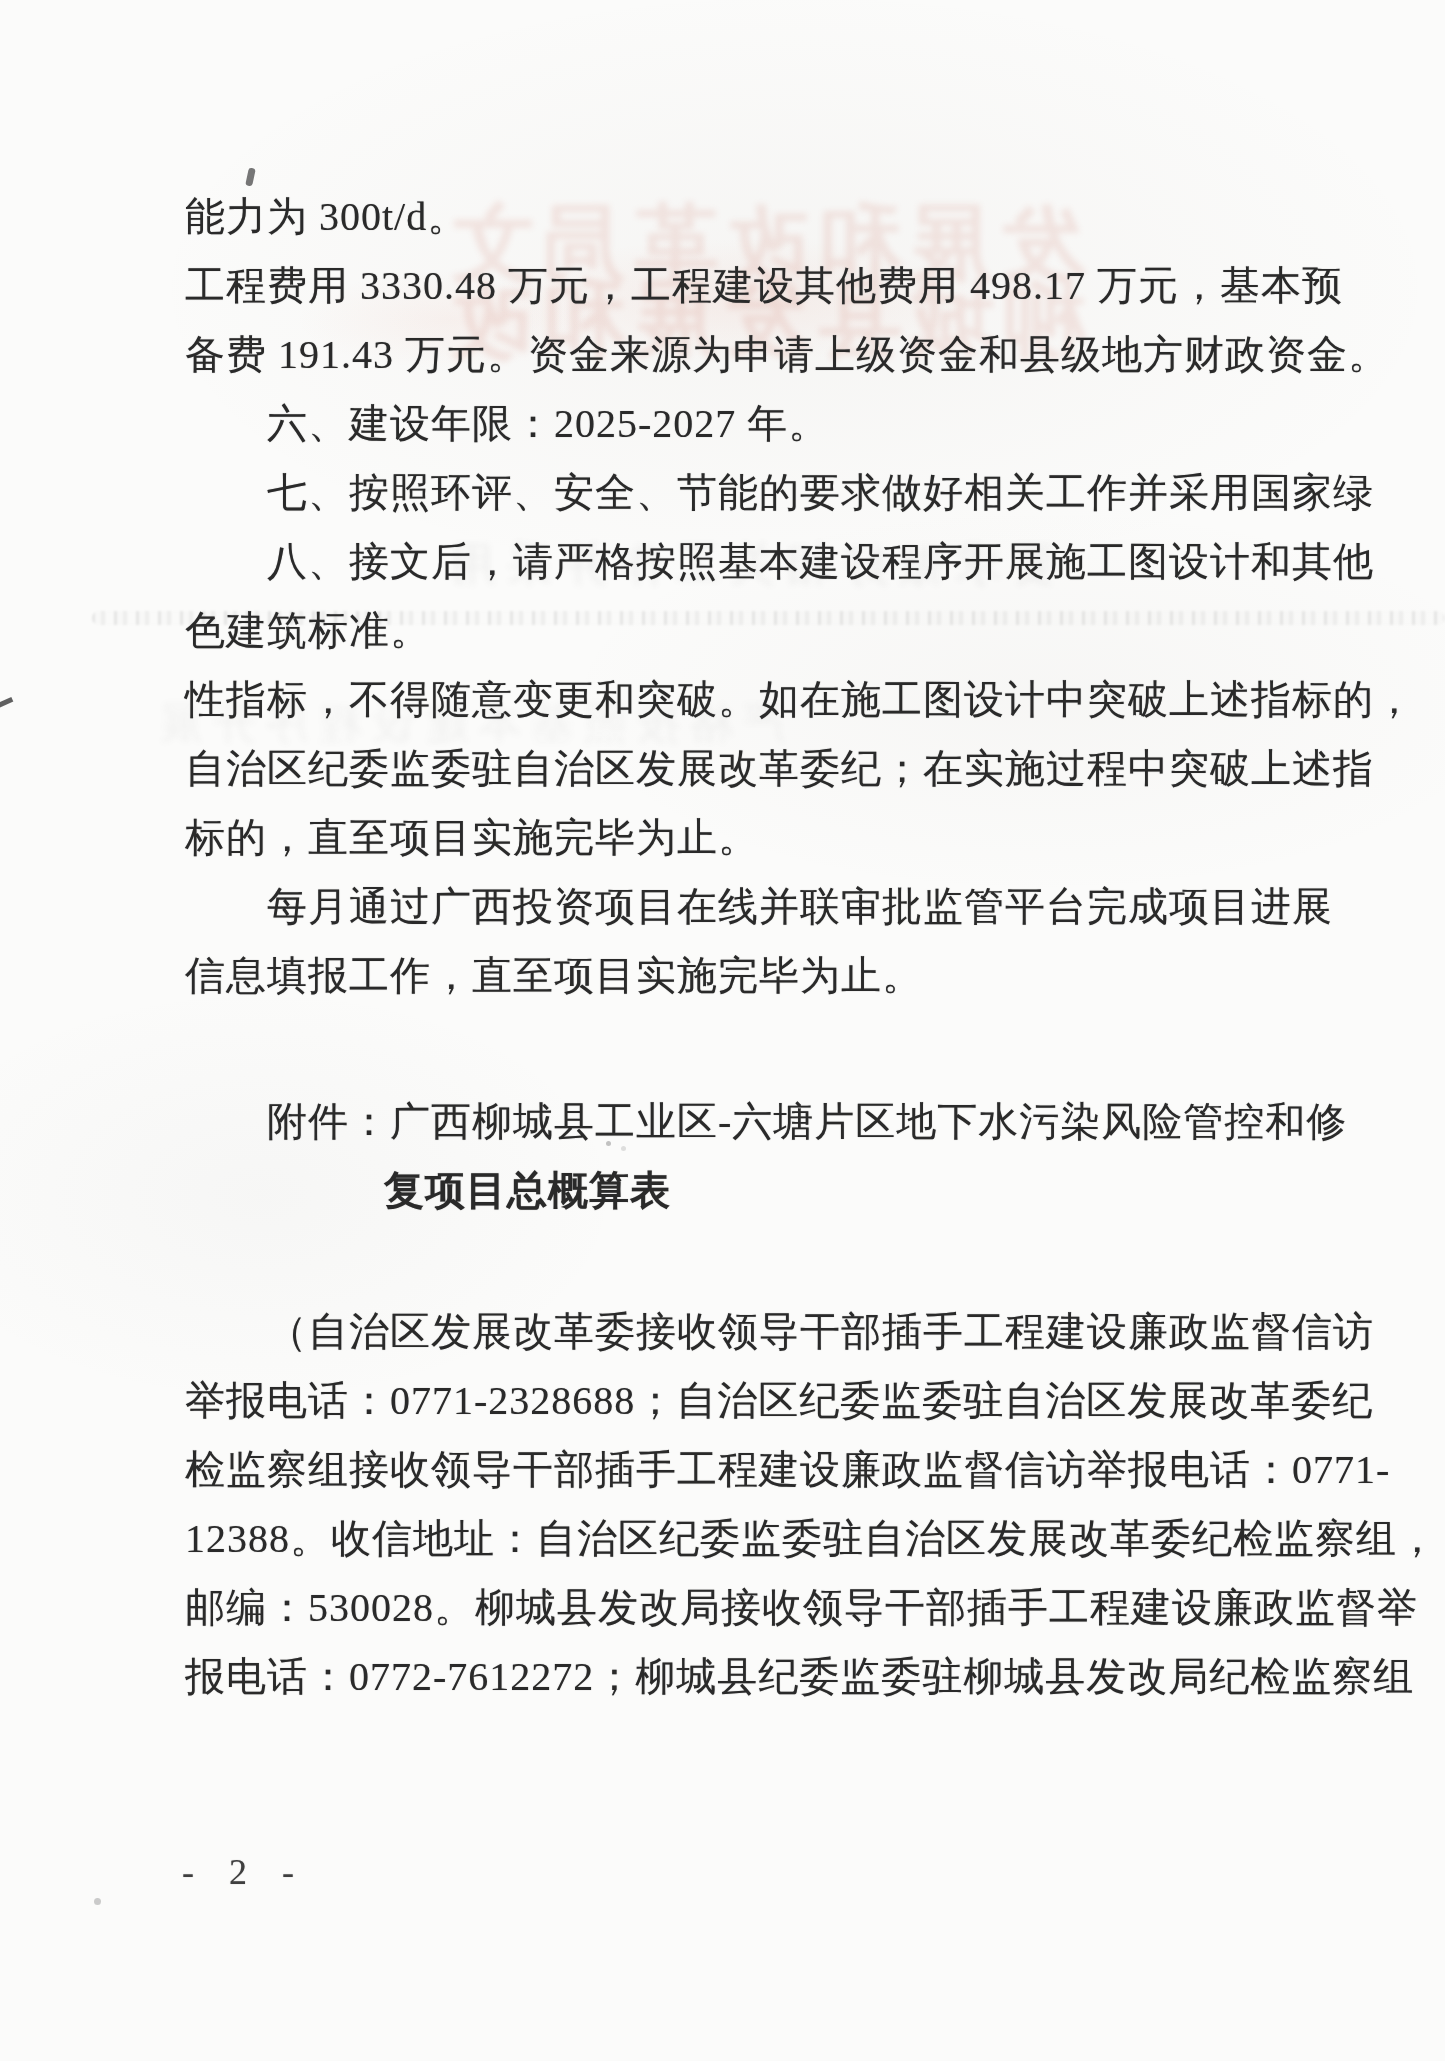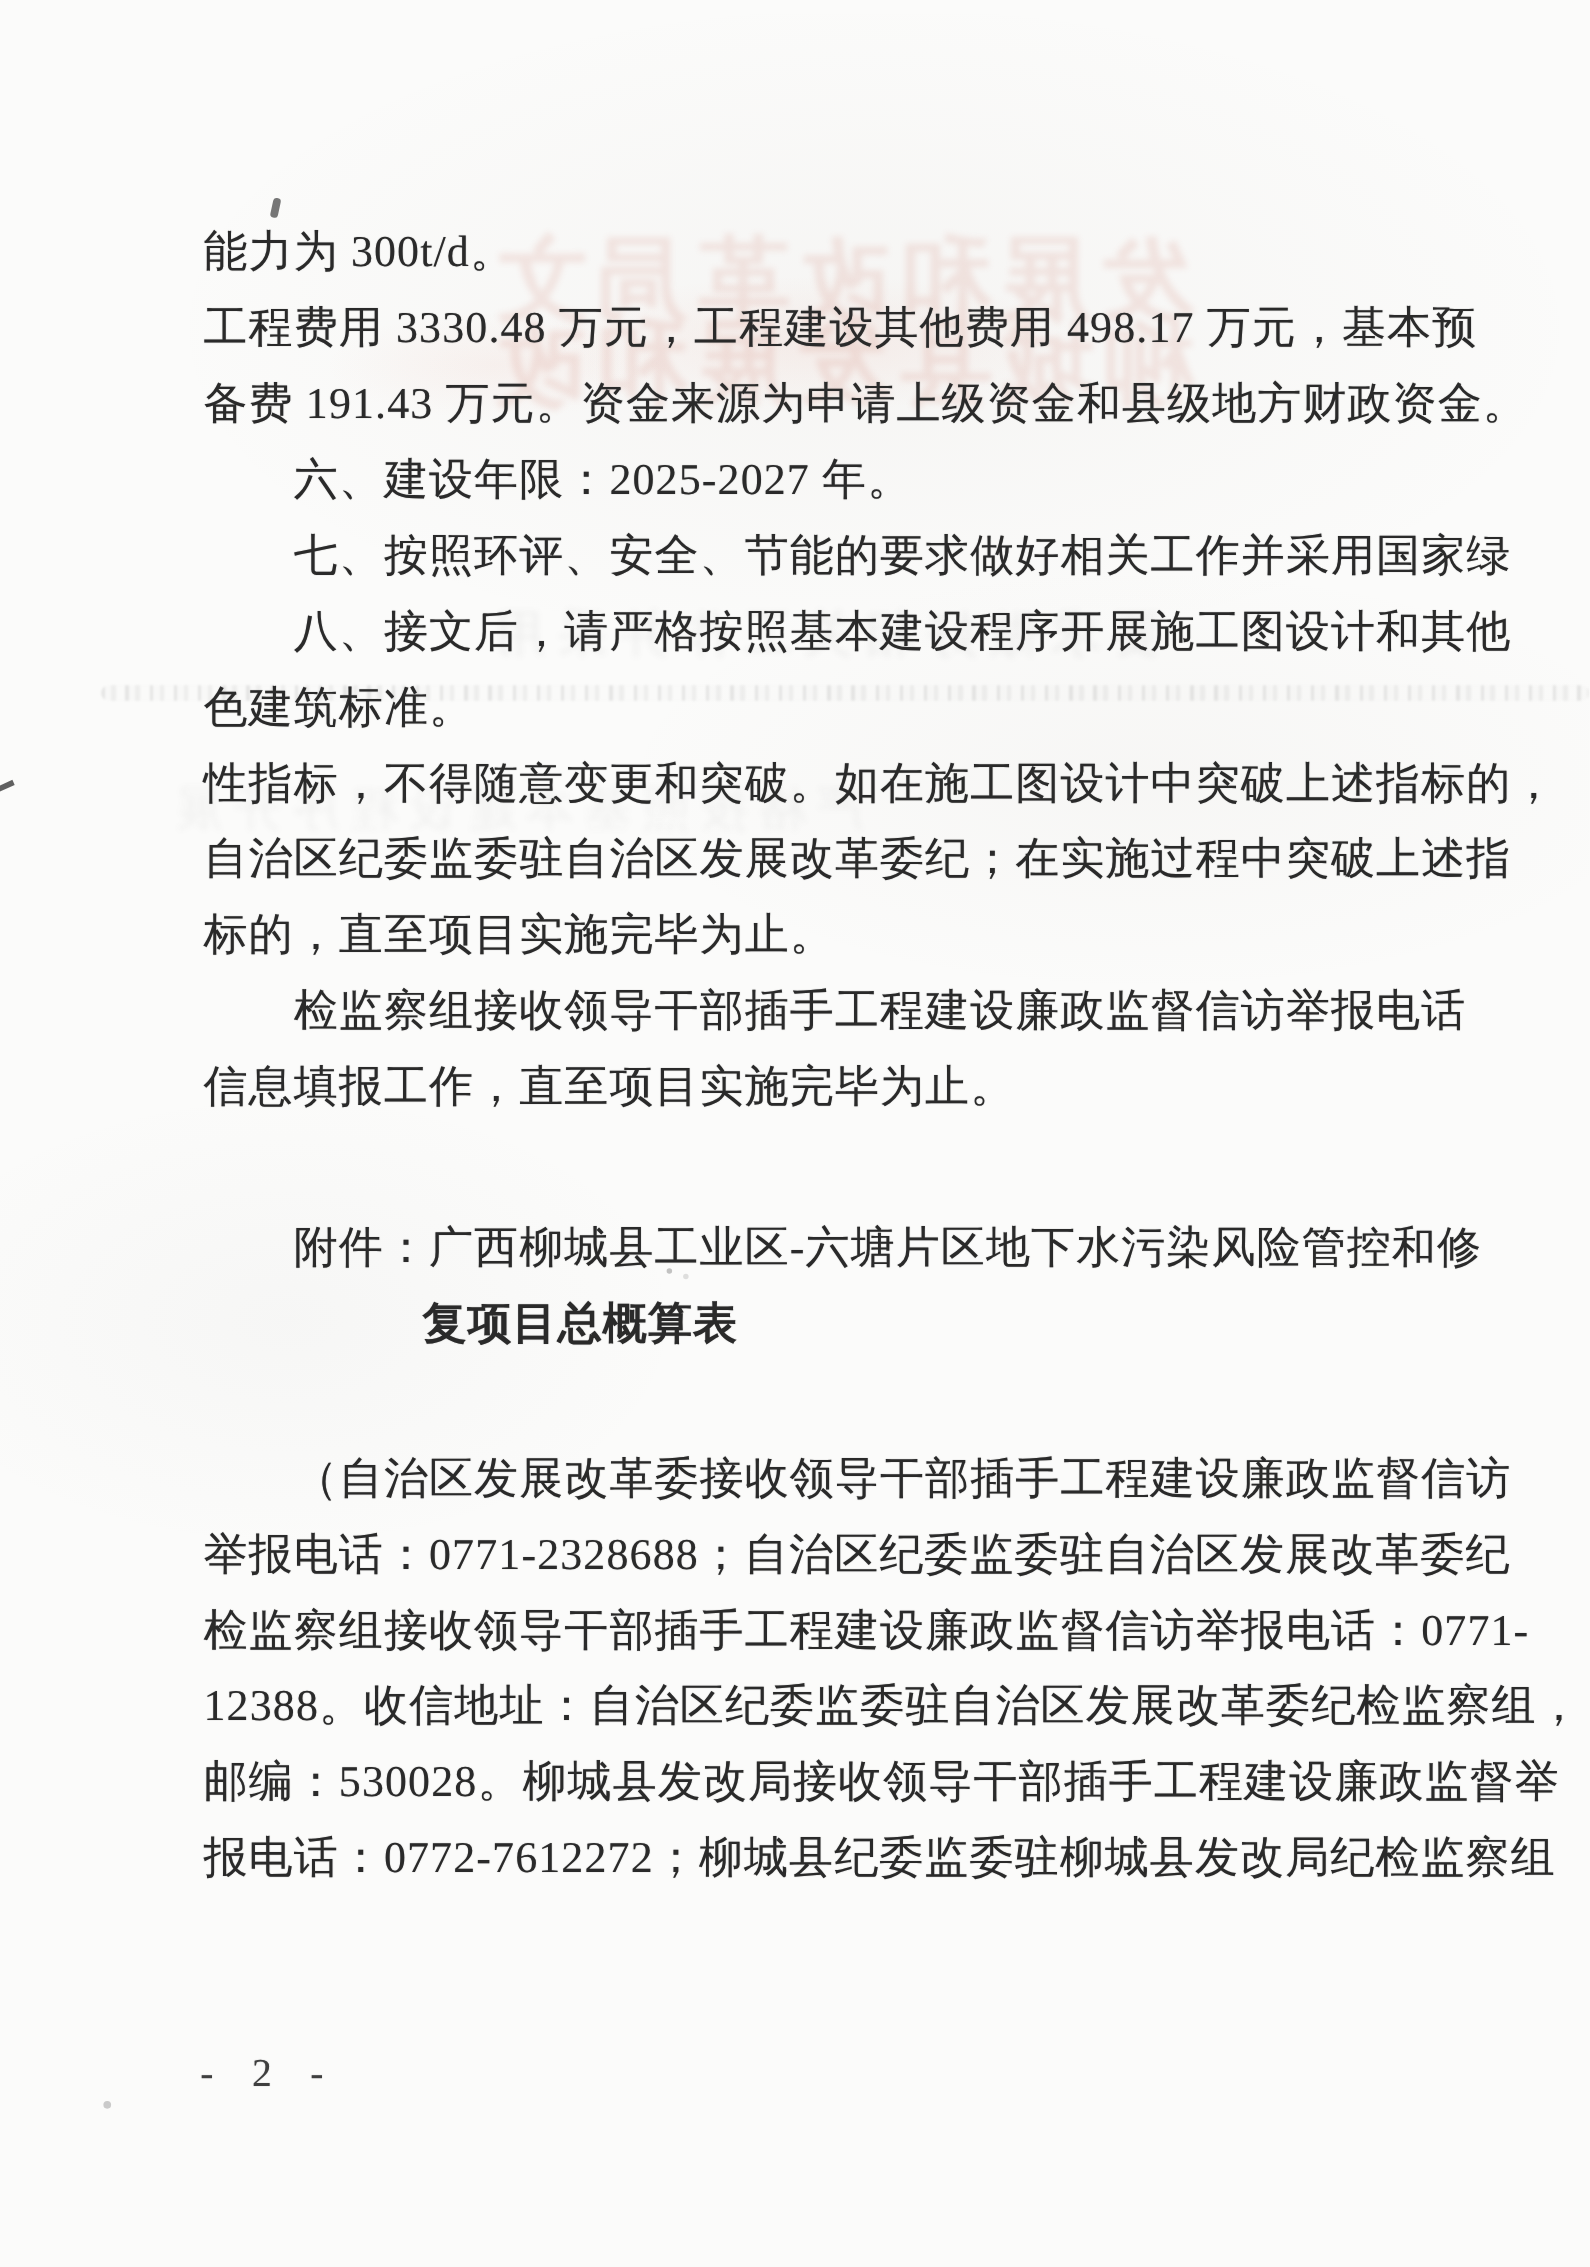--- a/index.html
+++ b/index.html
@@ -3,21 +3,21 @@
 <meta charset="utf-8">
 <style>
   html,body{margin:0;padding:0;}
   body{
     width:1445px;height:2061px;
     background:#fbfbfa;
     position:relative;
     overflow:hidden;
     font-family:"Liberation Serif","DejaVu Serif",serif;
   }
-  .page{position:absolute;inset:0;margin-top:12px;}
+  .page{position:absolute;inset:0;}
   
   .page::before{
     content:"";position:absolute;inset:0;pointer-events:none;
     background:
       radial-gradient(ellipse 380px 95px at 740px 300px, rgba(231,146,126,0.10), transparent 65%),
       radial-gradient(ellipse 220px 70px  at 450px 320px, rgba(225,140,120,0.08), transparent 70%),
       radial-gradient(ellipse 900px 420px at 55% 14%,  rgba(140,128,115,0.05), transparent 72%),
       radial-gradient(ellipse 520px 300px at 18% 58%,  rgba(130,130,130,0.04), transparent 70%),
       radial-gradient(ellipse 640px 260px at 72% 34%,  rgba(150,140,130,0.045), transparent 75%);
   }
@@ -91,21 +91,21 @@
     <div class="line">能力为 300t/d。</div>
     <div class="line">工程费用 3330.48 万元，工程建设其他费用 498.17 万元，基本预</div>
     <div class="line">备费 191.43 万元。资金来源为申请上级资金和县级地方财政资金。</div>
     <div class="line indent">六、建设年限：2025-2027 年。</div>
     <div class="line indent">七、按照环评、安全、节能的要求做好相关工作并采用国家绿</div>
     <div class="line indent">八、接文后，请严格按照基本建设程序开展施工图设计和其他</div>
     <div class="line">色建筑标准。</div>
     <div class="line">性指标，不得随意变更和突破。如在施工图设计中突破上述指标的，</div>
     <div class="line">自治区纪委监委驻自治区发展改革委纪；在实施过程中突破上述指</div>
     <div class="line">标的，直至项目实施完毕为止。</div>
-    <div class="line indent">检监察组接收领导干部插手工程建设廉政监督信访举报电话</div>
+    <div class="line indent">每月通过广西投资项目在线并联审批监管平台完成项目进展</div>
     <div class="line">信息填报工作，直至项目实施完毕为止。</div>
 
     <div>
       <div class="line indent gap-att">附件：广西柳城县工业区-六塘片区地下水污染风险管控和修</div>
       <div class="line att2">复项目总概算表</div>
     </div>
 
     <div>
       <div class="line indent gap-contact">（自治区发展改革委接收领导干部插手工程建设廉政监督信访</div>
       <div class="line">举报电话：0771-2328688；自治区纪委监委驻自治区发展改革委纪</div>

